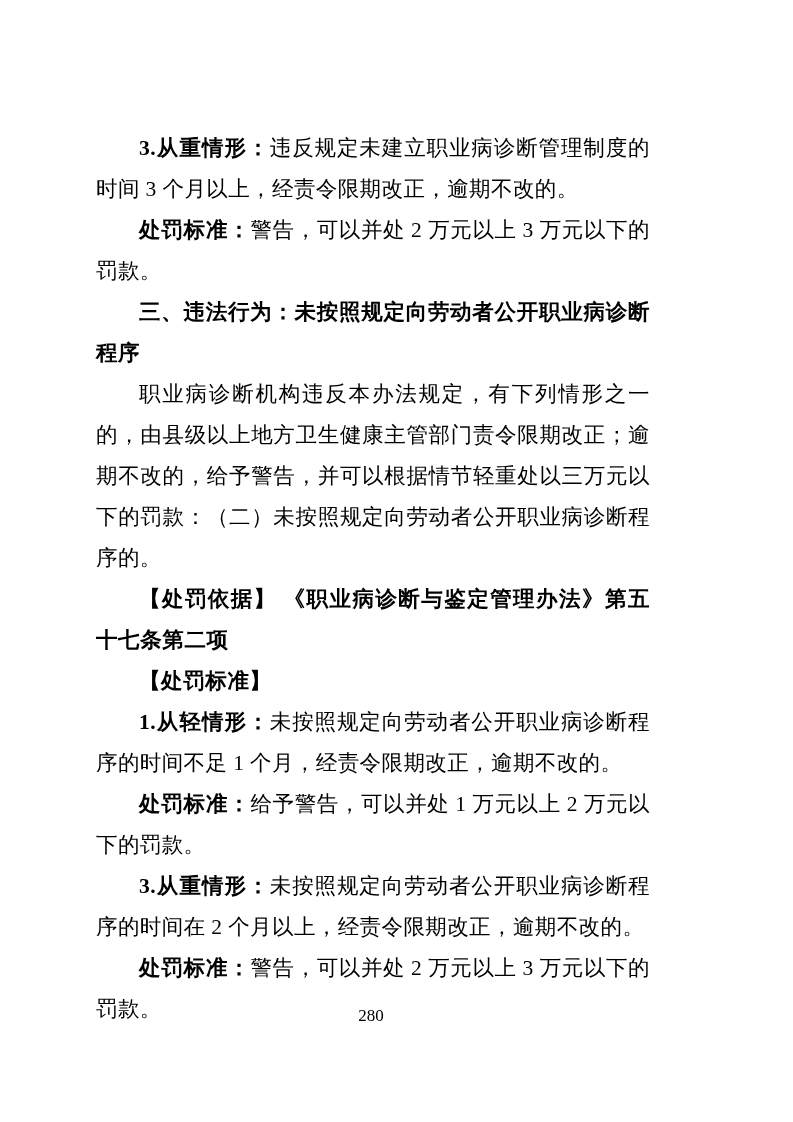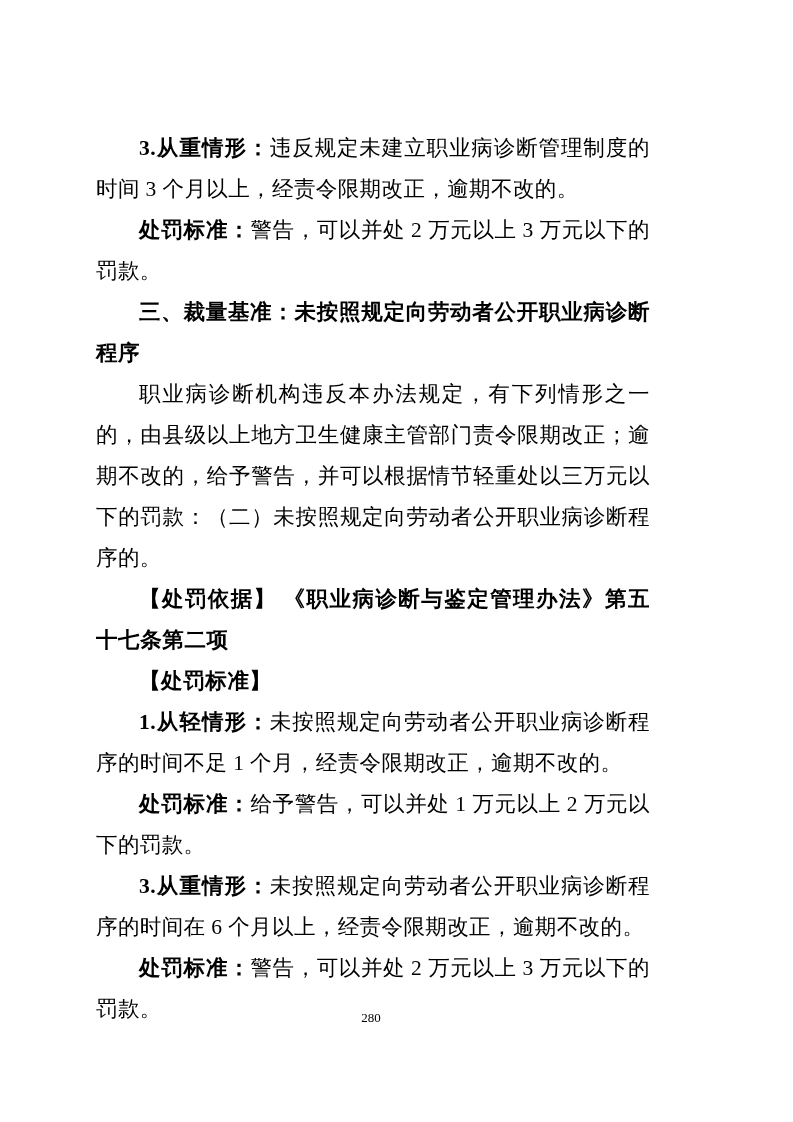--- a/index.html
+++ b/index.html
@@ -38,39 +38,39 @@
   }
   .para .bold {
     letter-spacing: 0.6px;
   }
   .page-number {
     position: absolute;
     left: 0;
     right: 0;
     bottom: 96px;
     text-align: center;
-    font-size: 13px;
+    font-size: 17px;
     font-family: "Liberation Serif", "DejaVu Serif", serif;
   }
 </style>
 </head>
 <body>
 
 <div class="page">
 
   <p class="para indent">
     <span class="bold">3.从重情形：</span><span>违反规定未建立职业病诊断管理制度的时间 3 个月以上，经责令限期改正，逾期不改的。</span>
   </p>
 
   <p class="para indent">
     <span class="bold">处罚标准：</span><span>警告，可以并处 2 万元以上 3 万元以下的罚款。</span>
   </p>
 
   <p class="para indent">
-    <span class="bold">三、裁量基准：</span><span class="bold">未按照规定向劳动者公开职业病诊断程序</span>
+    <span class="bold">三、违法行为：</span><span class="bold">未按照规定向劳动者公开职业病诊断程序</span>
   </p>
 
   <p class="para indent">
     <span>职业病诊断机构违反本办法规定，有下列情形之一的，由县级以上地方卫生健康主管部门责令限期改正；逾期不改的，给予警告，并可以根据情节轻重处以三万元以下的罚款：（二）未按照规定向劳动者公开职业病诊断程序的。</span>
   </p>
 
   <p class="para indent">
     <span class="bold">【处罚依据】  《职业病诊断与鉴定管理办法》第五十七条第二项</span>
   </p>
 
@@ -82,21 +82,21 @@
     <span class="bold">1.从轻情形：</span><span>未按照规定向劳动者公开职业病诊断程序的时间不足 1 个月，经责令限期改正，逾期不改的。</span>
   </p>
 
 
 
   <p class="para indent">
     <span class="bold">处罚标准：</span><span>给予警告，可以并处 1 万元以上 2 万元以下的罚款。</span>
   </p>
 
   <p class="para indent">
-    <span class="bold">3.从重情形：</span><span>未按照规定向劳动者公开职业病诊断程序的时间在 6 个月以上，经责令限期改正，逾期不改的。</span>
+    <span class="bold">3.从重情形：</span><span>未按照规定向劳动者公开职业病诊断程序的时间在 2 个月以上，经责令限期改正，逾期不改的。</span>
   </p>
 
   <p class="para indent">
     <span class="bold">处罚标准：</span><span>警告，可以并处 2 万元以上 3 万元以下的罚款。</span>
   </p>
 
   <div class="page-number">280</div>
 
 </div>
 

